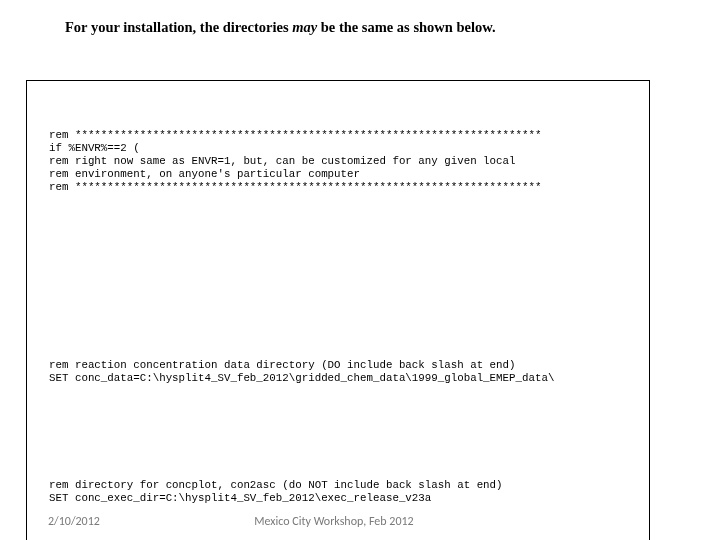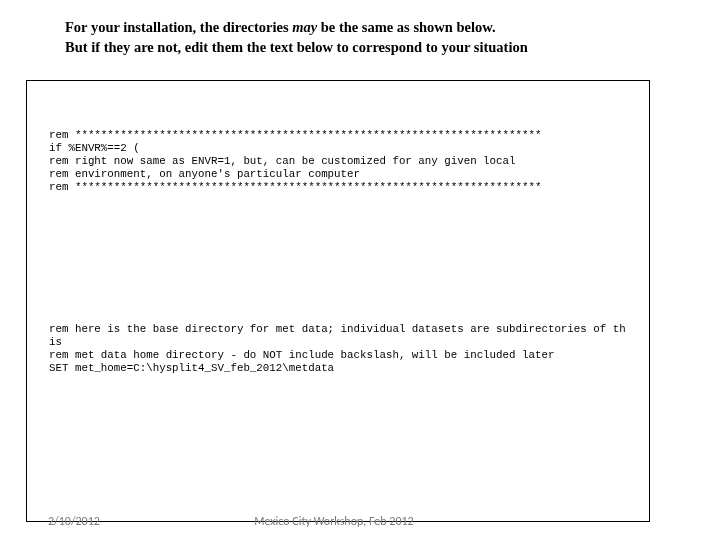--- a/index.html
+++ b/index.html
@@ -76,36 +76,36 @@
     margin-top: 17px;
   }
 </style>
 </head>
 <body>
 
 <div class="slide">
 
   <div class="heading">
     <span>For your installation, the directories </span><span class="may">may</span><span> be the same as shown below.</span><br>
-    <span>But if they are not, edit them the text below to correspond to your situation</span>
   </div>
 
   <div class="codebox">
     <div class="block">rem ************************************************************************
 if %ENVR%==2 (
 rem right now same as ENVR=1, but, can be customized for any given local
 rem environment, on anyone's particular computer
 rem ************************************************************************</div>
     <div class="sep"></div>
     <div class="sep"></div>
-    <div class="block">rem here is the base directory for met data; individual datasets are subdirectories of this
-rem met data home directory - do NOT include backslash, will be included later
-SET met_home=C:\hysplit4_SV_feb_2012\metdata</div>
     <div class="sep"></div>
+    <div class="block">rem reaction concentration data directory (DO include back slash at end)
+SET conc_data=C:\hysplit4_SV_feb_2012\gridded_chem_data\1999_global_EMEP_data\</div>
     <div class="sep"></div>
+    <div class="block">rem directory for concplot, con2asc (do NOT include back slash at end)
+SET conc_exec_dir=C:\hysplit4_SV_feb_2012\exec_release_v23a</div>
     
     
   </div>
 
   <div class="footer">
     <div class="footer-date">2/10/2012</div>
     <div class="footer-center">Mexico City Workshop, Feb 2012</div>
   </div>
 
 </div>

